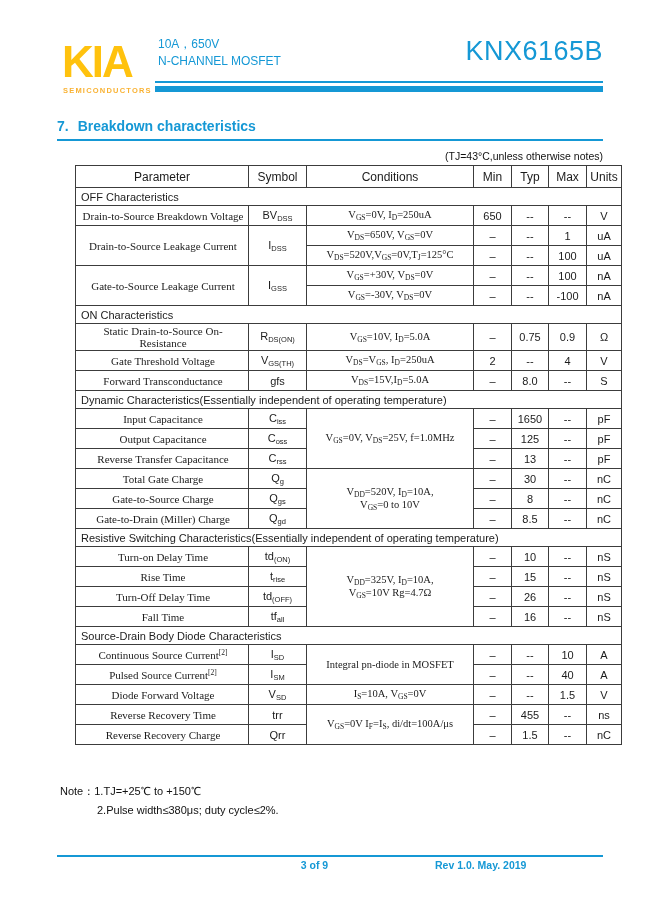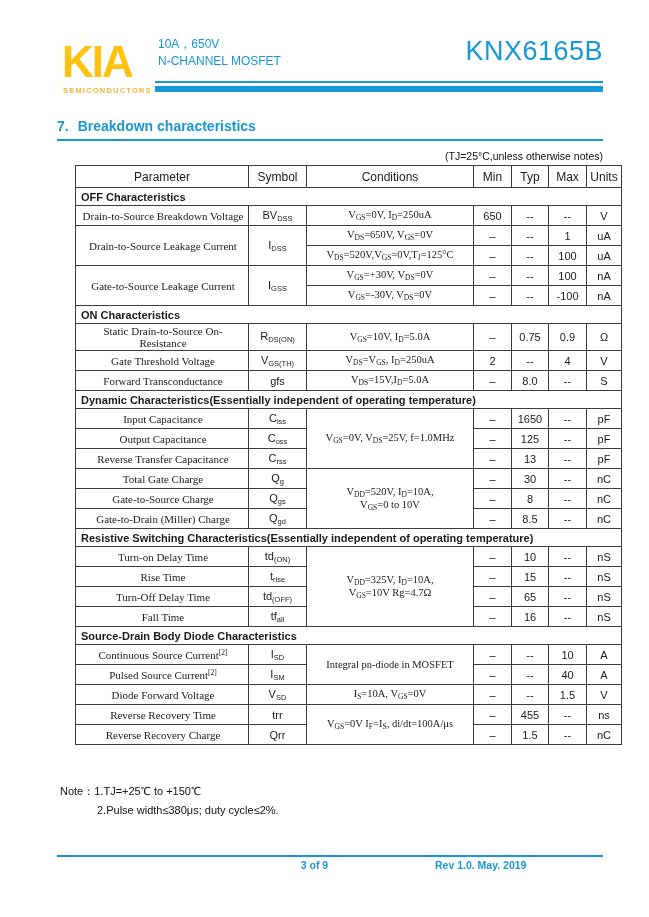--- a/index.html
+++ b/index.html
@@ -46,21 +46,21 @@
   }
   .spec-table td, .spec-table th {
     border:1px solid #3c3c3c; font-size:11px; font-weight:normal;
     padding:1px 3px; text-align:center; vertical-align:middle; color:#1b1b1b;
     overflow:hidden;
   }
   .spec-table thead th { font-size:12px; height:22px; }
   .spec-table td.c-left { text-align:center; padding-left:5px;font-family:Liberation Serif, serif; }
   .spec-table td.cond { font-size:10.5px; padding:1px 1px;font-family:Liberation Serif, serif; }
   .spec-table tr.row-section td {
-    text-align:left; padding-left:5px; height:18px; font-size:11px;font-weight:bold;
+    text-align:left; padding-left:5px; height:18px; font-size:11px;
   }
   .spec-table tr.row-data td { height:20px; }
   .spec-table sub { font-size:7.5px; vertical-align:-2px; }
   .spec-table sup { font-size:7.5px; vertical-align:4px; }
   
   .notes { position:absolute; left:60px; top:782px; font-size:11px; color:#111; line-height:1.7; }
   .notes .note-line2 { padding-left:37px; }
   
   .footer-rule { position:absolute; left:57px; top:855px; width:546px; height:1.5px; background:#1598d5; }
   .footer-page { position:absolute; left:0; top:859px; width:629px; text-align:center; color:#1598d5; font-weight:bold; font-size:10.5px; }
@@ -79,21 +79,21 @@
   </div>
   <div class="part-number">KNX6165B</div>
   <div class="head-line-thin"></div>
   <div class="head-line-thick"></div>
 
   <div class="section-heading">
     <span class="num">7.</span><span>Breakdown characteristics</span>
   </div>
   <div class="heading-rule"></div>
 
-  <div class="cond-note">(TJ=25°C,unless otherwise notes)</div>
+  <div class="cond-note">(TJ=43°C,unless otherwise notes)</div>
 
   <table class="spec-table" id="spec-table">
     <colgroup id="spec-colgroup">
         <col style="width: 173px;">
         <col style="width: 58px;">
         <col style="width: 167px;">
         <col style="width: 38px;">
         <col style="width: 37px;">
         <col style="width: 38px;">
         <col style="width: 35px;">
@@ -254,21 +254,21 @@
           <td>t<sub>rise</sub></td>
           <td>–</td>
           <td>15</td>
           <td>--</td>
           <td>nS</td>
         </tr>
         <tr class="row-data">
           <td class="c-left">Turn-Off Delay Time</td>
           <td>td<sub>(OFF)</sub></td>
           <td>–</td>
-          <td>65</td>
+          <td>26</td>
           <td>--</td>
           <td>nS</td>
         </tr>
         <tr class="row-data">
           <td class="c-left">Fall Time</td>
           <td>tf<sub>all</sub></td>
           <td>–</td>
           <td>16</td>
           <td>--</td>
           <td>nS</td>

